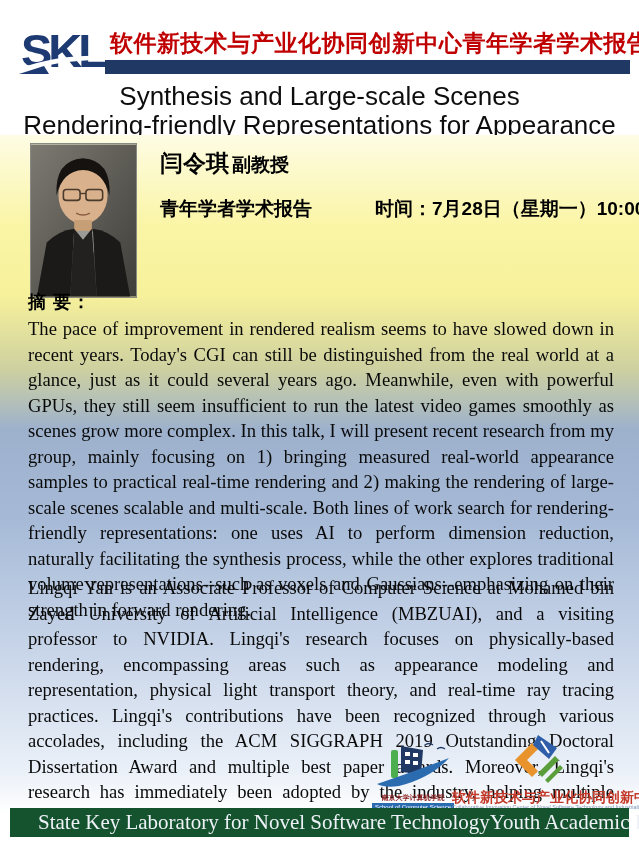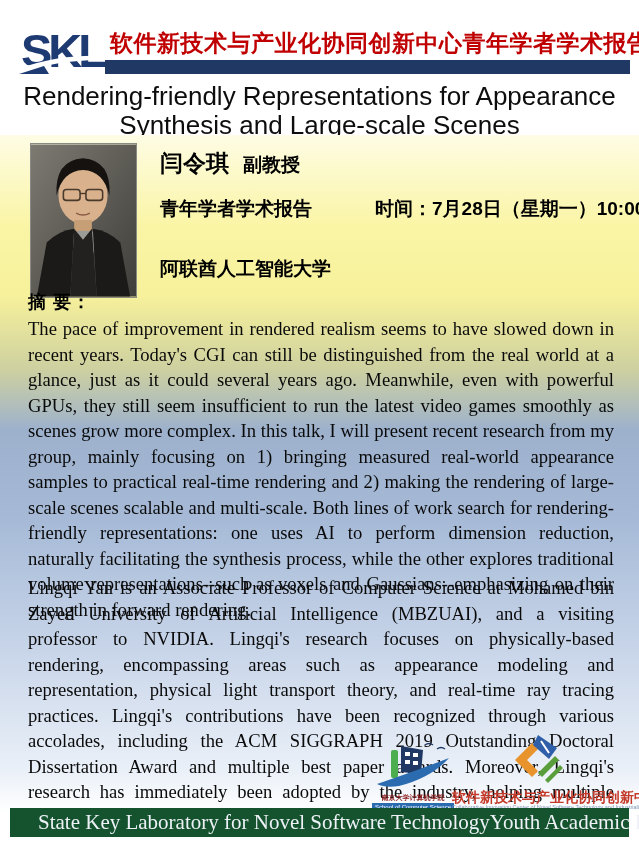--- a/index.html
+++ b/index.html
@@ -34,21 +34,21 @@
       #a6bad7 385px,
       #c8d5e9 515px,
       #eaf0f8 635px,
       #ffffff 678px,
       #ffffff 710px);
   }
   
   .photo{position:absolute;left:30px;top:143px;width:107px;height:155px;border:1px solid #8a8a84;box-sizing:border-box;}
   .speaker-name-row{position:absolute;left:160px;top:148px;display:flex;align-items:baseline;}
   .speaker-name{font-family:"DejaVu Serif","Liberation Serif",serif;font-size:23px;font-weight:bold;color:#000;}
-  .speaker-title{font-size:19px;font-weight:600;margin-left:14px;color:#000;}
+  .speaker-title{font-size:19px;font-weight:600;margin-left:3px;color:#000;}
   .zh{font-weight:600;font-size:19px;color:#000;white-space:nowrap;}
   .aff1{position:absolute;left:160px;top:196px;}
   .aff2{position:absolute;left:160px;top:256px;}
   .time{position:absolute;left:375px;top:196px;}
   .loc{position:absolute;left:375px;top:258px;}
   
   .sec-head{font-weight:bold;font-size:18px;color:#000;letter-spacing:1px;}
   .abs-head{position:absolute;left:28px;top:290px;}
   .abs-body{
     position:absolute;left:28px;top:316px;width:586px;
@@ -87,22 +87,22 @@
     <path d="M1,47 L 26,39 L 31,47 Z" fill="#1e3a72"></path>
   </svg>
 
   <div class="lab-line">
     <span>软件新技术与产业化协同创新中心</span>
     <span>青年学者学术报告</span>
   </div>
   <div class="header-bar"></div>
 
   <div class="talk-title">
+    <div>Synthesis and Large-scale Scenes</div>
     <div>Rendering-friendly Representations for Appearance</div>
-    <div>Synthesis and Large-scale Scenes</div>
   </div>
 
   <div class="grad"></div>
 
   <svg class="photo" viewBox="0 0 107 155" xmlns="http://www.w3.org/2000/svg">
     <defs>
       <linearGradient id="pbg" x1="0" y1="0" x2="1" y2="1">
         <stop offset="0" stop-color="#7d7a72"></stop>
           <stop offset="1" stop-color="#403e3a"></stop>
       </linearGradient>
@@ -119,21 +119,20 @@
     <path d="M6,155 L 16,100 Q 28,88 44,86 L 40,155 Z" fill="#1b1a18"></path>
     <path d="M101,155 L 91,100 Q 79,88 63,86 L 67,155 Z" fill="#1b1a18"></path>
     <path d="M40,155 L 44,86 L 53,97 L 62,86 L 67,155 Z" fill="#23211f"></path>
   </svg>
 
   <div class="speaker-name-row">
     <span class="speaker-name">闫令琪</span>
     <span class="speaker-title">副教授</span>
   </div>
   <div class="zh aff1">青年学者学术报告</div>
-  <div class="zh aff2">阿联酋人工智能大学</div>
   <div class="zh time">时间：7月28日（星期一）10:00</div>
 
   <div class="sec-head abs-head">摘 要：</div>
   <div class="abs-body">The pace of improvement in rendered realism seems to have slowed down in recent years. Today's CGI can still be distinguished from the real world at a glance, just as it could several years ago. Meanwhile, even with powerful GPUs, they still seem insufficient to run the latest video games smoothly as scenes grow more complex. In this talk, I will present recent research from my group, mainly focusing on 1) bringing measured real-world appearance samples to practical real-time rendering and 2) making the rendering of large-scale scenes scalable and multi-scale. Both lines of work search for rendering-friendly representations: one uses AI to perform dimension reduction, naturally facilitating the synthesis process, while the other explores traditional volume representations--such as voxels and Gaussians--emphasizing on their strength in forward rendering.</div>
 
   <div class="bio-body">Lingqi Yan is an Associate Professor of Computer Science at Mohamed bin Zayed University of Artificial Intelligence (MBZUAI), and a visiting professor to NVIDIA. Lingqi's research focuses on physically-based rendering, encompassing areas such as appearance modeling and representation, physical light transport theory, and real-time ray tracing practices. Lingqi's contributions have been recognized through various accolades, including the ACM SIGGRAPH 2019 Outstanding Doctoral Dissertation Award and multiple best paper awards. Moreover, Lingqi's research has immediately been adopted by the industry, helping multiple movies win Oscar Academy Award for Best Visual Effects.</div>
 
   <div class="nju-logo">
     <svg width="96" height="48" viewBox="0 0 96 48" xmlns="http://www.w3.org/2000/svg">
       <rect x="26" y="8" width="7" height="28" rx="2" fill="#4cae4f"></rect>

